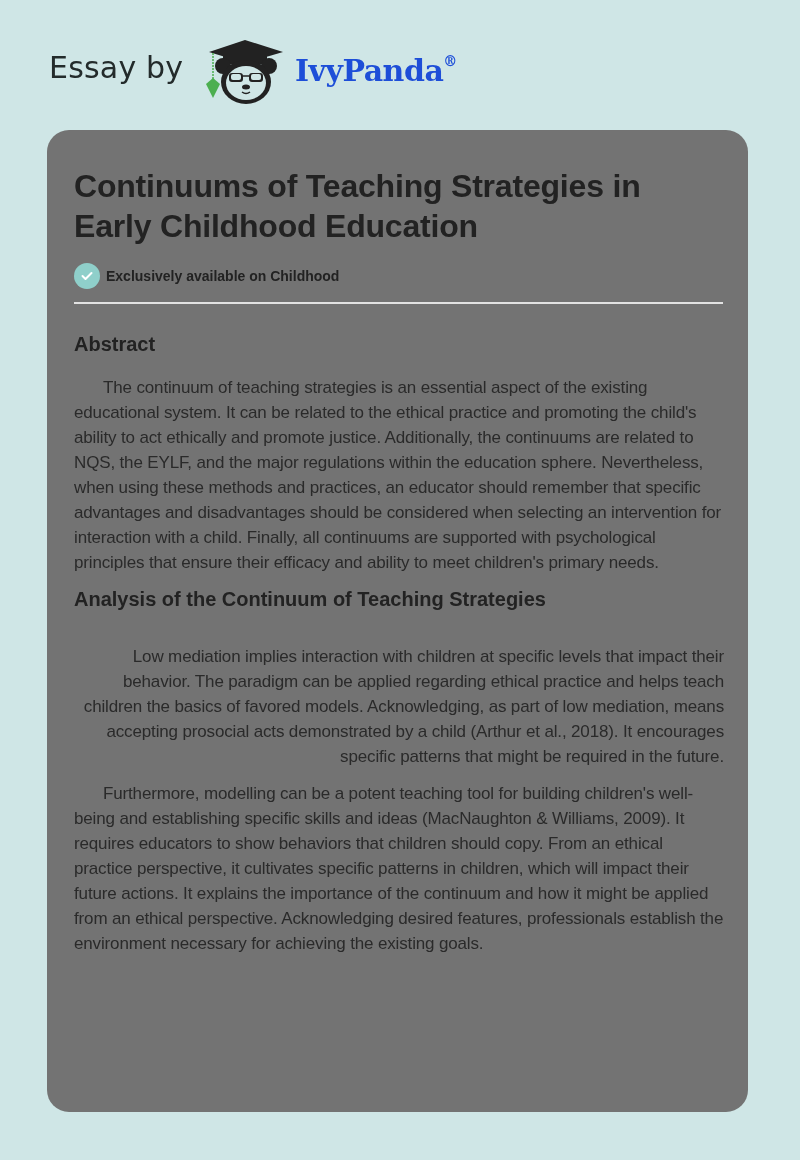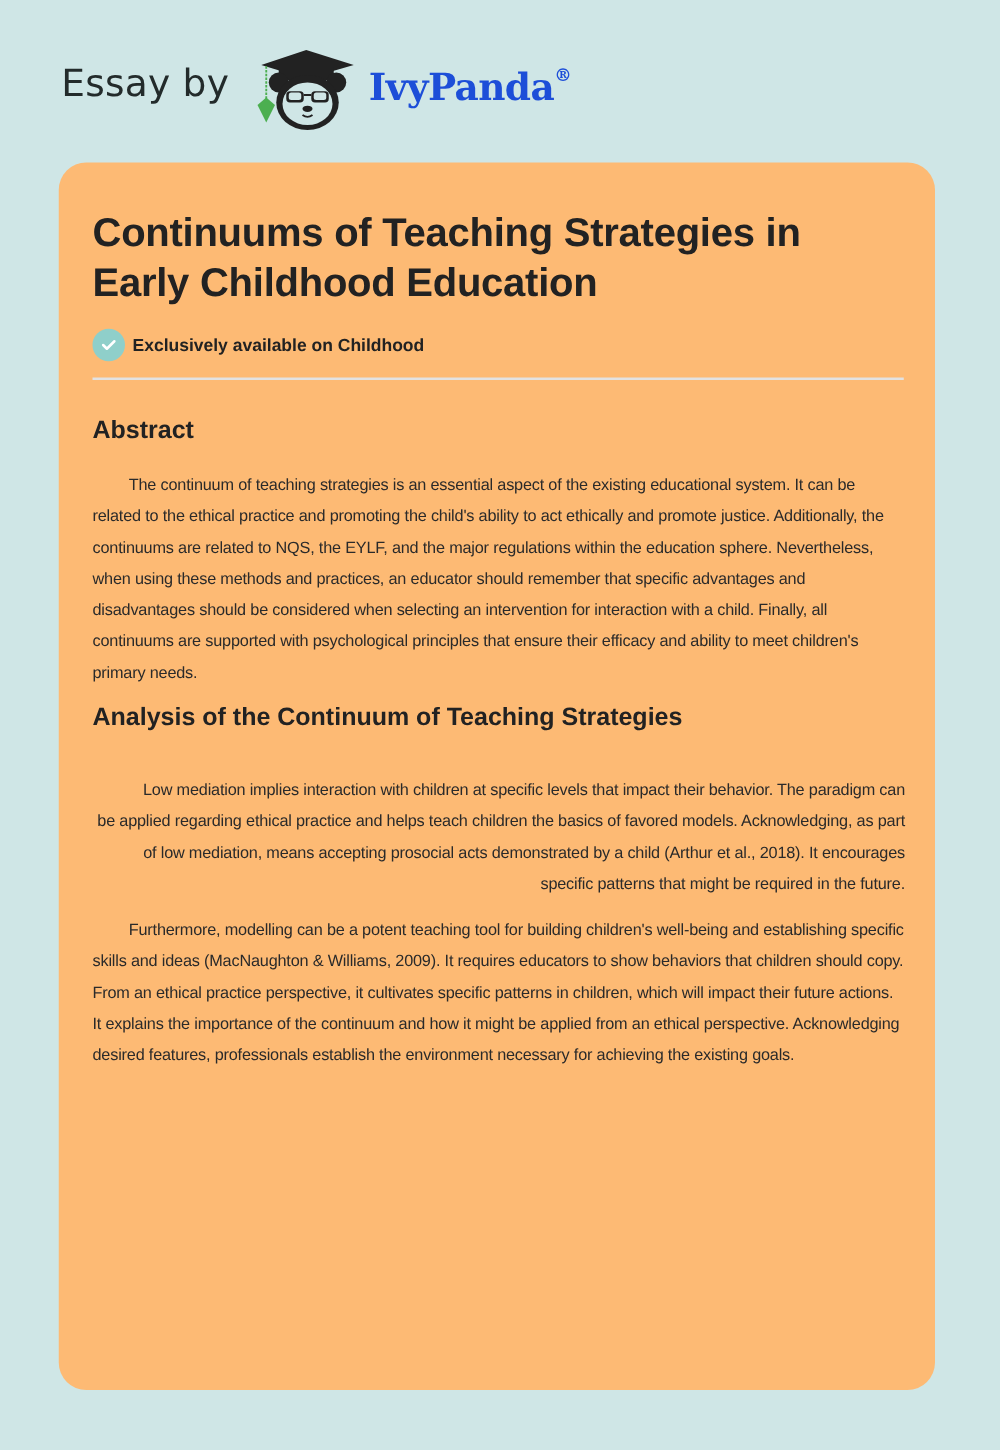--- a/index.html
+++ b/index.html
@@ -22,21 +22,21 @@
   }
   .brand-name {
     position: absolute; left: 295px; top: 53px;
     font-family: "DejaVu Serif", serif;
     font-weight: bold; font-size: 30px; color: #1d4ed8;
     letter-spacing: -0.5px;
   }
   .brand-name sup { font-size: 14px; position: relative; top: -4px; font-weight: bold; }
   .card {
     position: absolute; left: 47px; top: 130px; width: 701px; height: 982px;
-    background: #fdba74; border-radius: 22px; overflow: hidden; text-decoration: underline;
+    background: #737373; border-radius: 22px; overflow: hidden; text-decoration: underline;
   }
   .content { position: absolute; left: 27px; top: 36px; width: 650px; }
   .title {
     font-weight: bold; font-size: 32px; line-height: 40px; color: #222;
     letter-spacing: -0.2px;
   }
   .badge-row {
     display: flex; align-items: center; margin-top: 17px; height: 26px;
   }
   .check-icon {
@@ -44,21 +44,21 @@
     display: flex; align-items: center; justify-content: center; margin-right: 6px;
   }
   .badge-text { font-weight: bold; font-size: 14px; color: #222; }
   .divider { height: 2px; background: #e2e2e2; margin-top: 13px; width: 649px; }
   .h2 {
     font-weight: bold; font-size: 20px; line-height: 40px; color: #222;
   }
   .h2.abstract { margin-top: 20px; }
   .h2.analysis { margin-top: 4px; }
   p.body {
-    font-size: 13px; line-height: 25px; color: #2a2a2a;
+    font-size: 17px; line-height: 25px; color: #2a2a2a;
     text-indent: 29px; letter-spacing: -0.15px;
   }
   p.first-abstract { margin-top: 11px; }
   p.first-analysis { margin-top: 25px; text-align: right; }
   p.next { margin-top: 12px; }
 </style>
 </head>
 <body>
 
 <div class="header">

